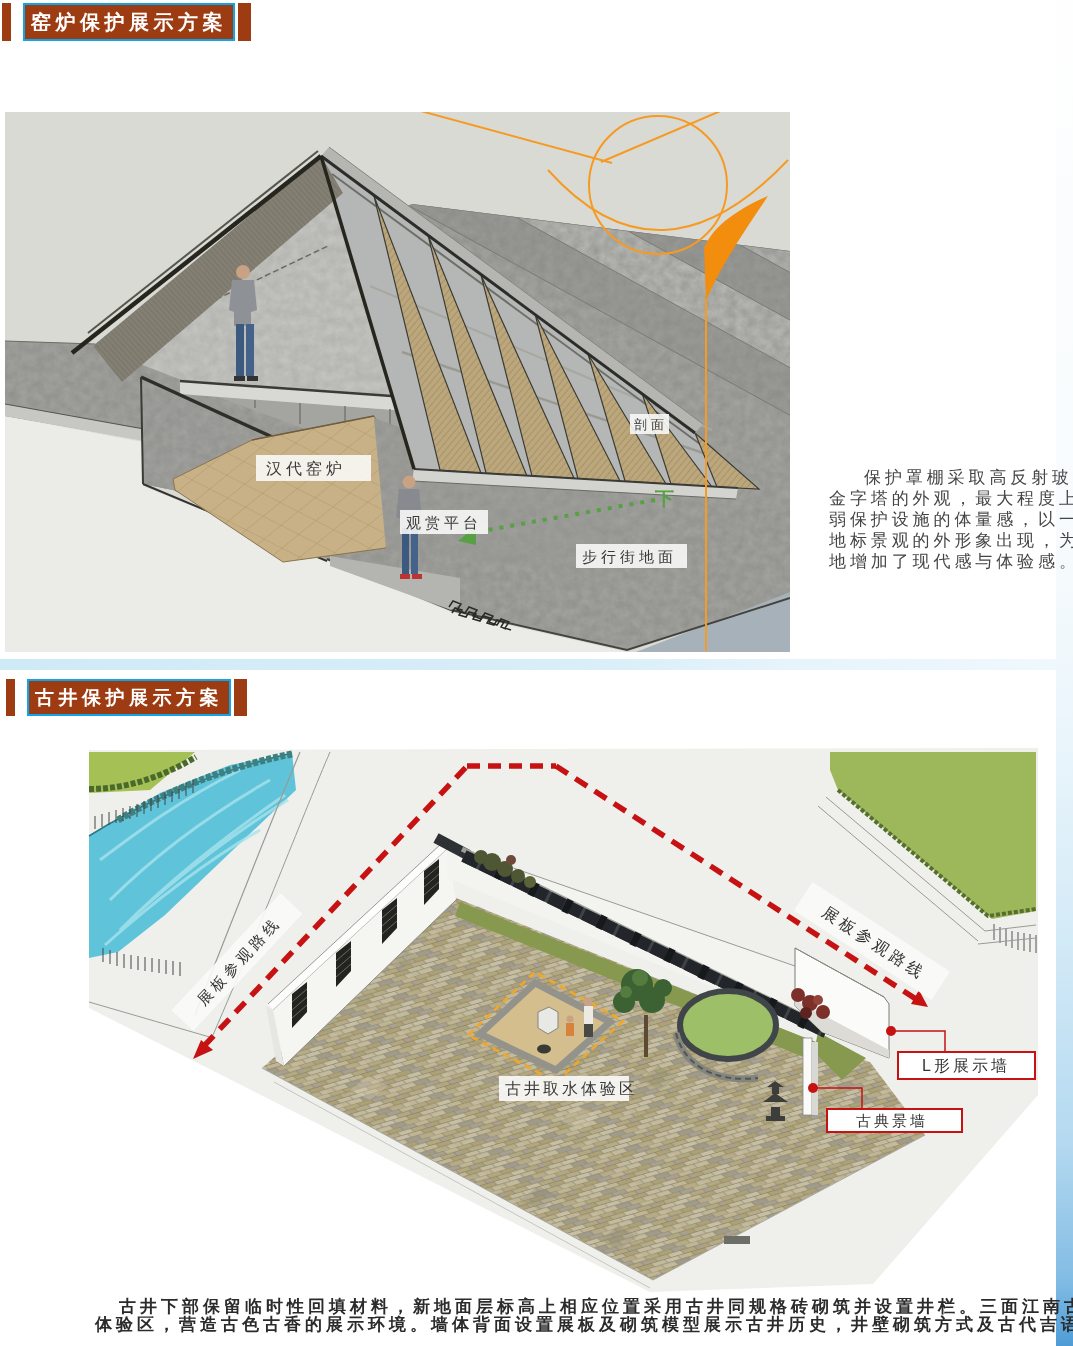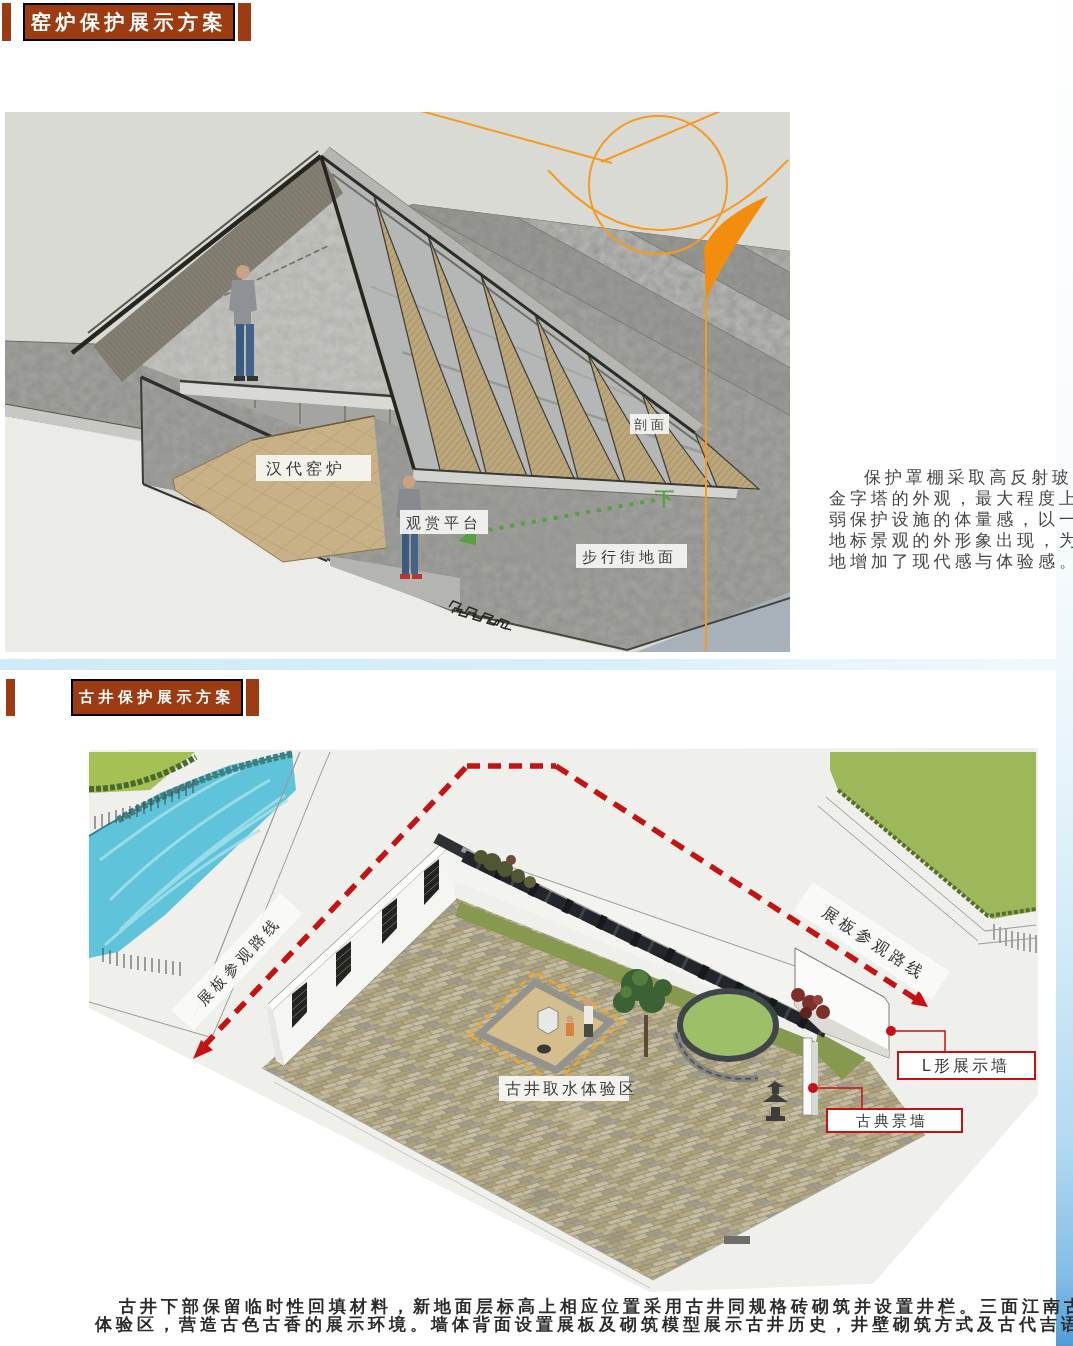--- a/index.html
+++ b/index.html
@@ -1,20 +1,20 @@
 <!DOCTYPE html>
 <html><head>
 <meta charset="utf-8">
 <style>
   html,body{margin:0;padding:0;background:#fff;}
   body{font-family:"Liberation Sans",sans-serif;}
   #page{position:relative;width:1073px;height:1346px;overflow:hidden;background:#fff;}
   .hdr{position:absolute;display:flex;align-items:stretch;}
   .hdr .bar1{width:9px;background:#9d3c13;margin-right:12px;}
-  .hdr .box{background:#9d3c13;border:2px solid #000000;color:#fff;font-weight:bold;
+  .hdr .box{background:#9d3c13;border:2px solid #0ea5e9;color:#fff;font-weight:bold;
             display:flex;align-items:center;padding:0 6px;}
   .hdr .bar2{width:13px;background:#9d3c13;margin-left:3px;}
   #rightstrip{position:absolute;right:0;top:0;width:17px;height:1346px;
     background:linear-gradient(180deg,#fefefe 0%,#f7fbfd 40%,#eaf5fb 55%,#d3eaf7 70%,#b4d9f0 85%,#83bce4 95%,#4e9cd6 100%);}
   #band{position:absolute;left:0;top:659px;width:1056px;height:11px;
     background:linear-gradient(90deg,#cfeaf7 0%,#d8eef9 55%,#e6f4fb 75%,#eff8fd 100%);}
   #txt1{position:absolute;left:829px;top:467px;font-size:17px;line-height:21px;
         color:#454545;letter-spacing:3.9px;white-space:nowrap;}
   #txt2{position:absolute;left:95px;top:1298px;font-size:17px;line-height:18px;font-weight:bold;
         color:#2b2b2b;letter-spacing:4.0px;white-space:nowrap;}
@@ -26,21 +26,21 @@
   <div id="band"></div>
 
   <div class="hdr" style="left:2px;top:3px;height:38px;">
     <div class="bar1"></div>
     <div class="box" style="font-size:20px;letter-spacing:4.5px;">窑炉保护展示方案</div>
     <div class="bar2"></div>
   </div>
 
   <div class="hdr" style="left:6px;top:679px;height:37px;">
     <div class="bar1"></div>
-    <div class="box" style="font-size:15px;letter-spacing:4.5px;margin-left:44px;">古井保护展示方案</div>
+    <div class="box" style="font-size:19px;letter-spacing:4.5px;">古井保护展示方案</div>
     <div class="bar2"></div>
   </div>
 
   <svg id="r1" style="position:absolute;left:5px;top:112px;" width="785" height="540" viewBox="5 112 785 540" xmlns="http://www.w3.org/2000/svg">
     <defs>
       <filter id="mot2" x="-5%" y="-5%" width="110%" height="110%">
         <feTurbulence type="fractalNoise" baseFrequency="0.02" numOctaves="3" seed="4" result="n"></feTurbulence>
         <feColorMatrix in="n" type="matrix" values="0 0 0 0 0.3, 0 0 0 0 0.3, 0 0 0 0 0.29, 0.8 0 0 0 -0.1"></feColorMatrix>
       </filter>
       <filter id="mot" x="-5%" y="-5%" width="110%" height="110%">

